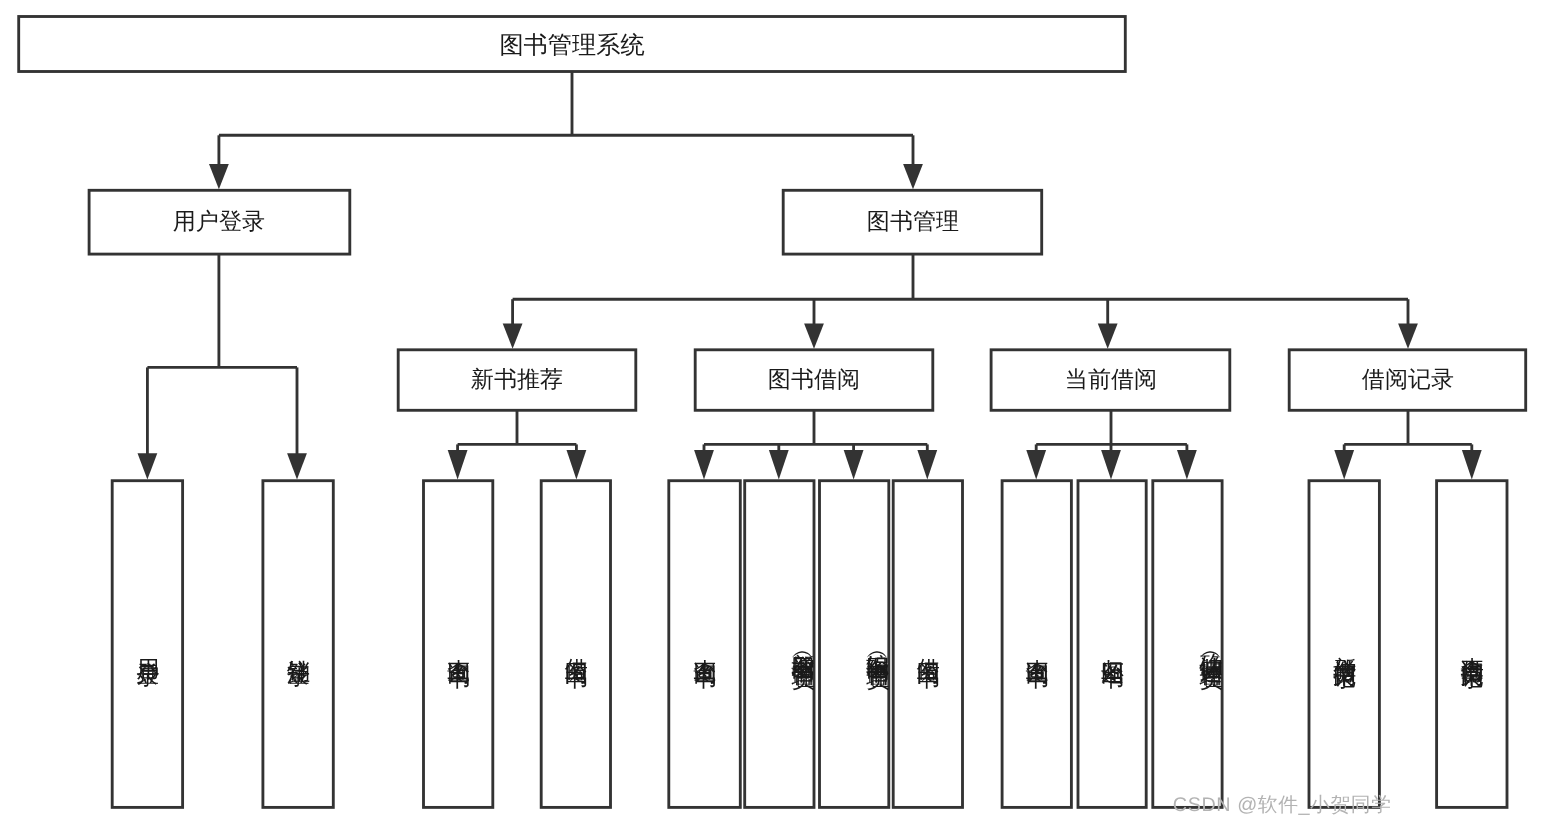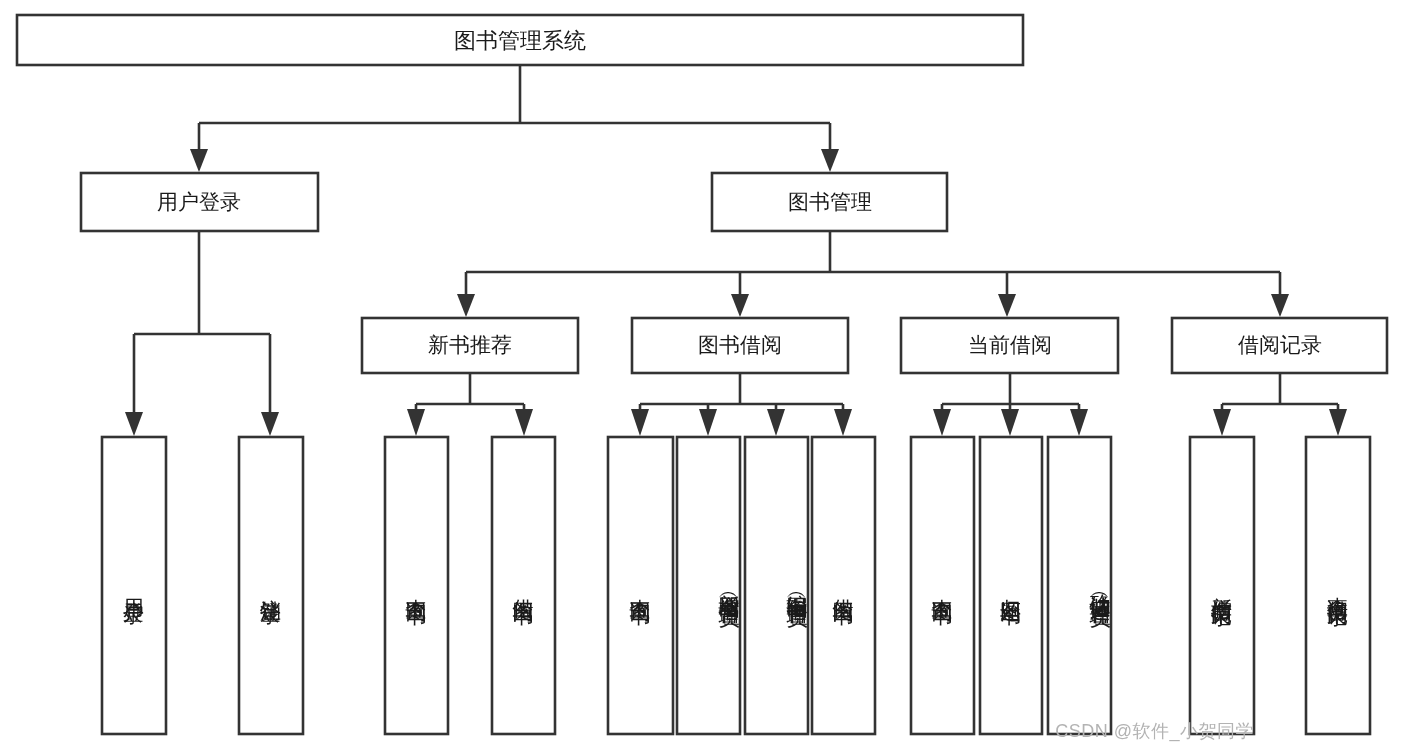--- a/index.html
+++ b/index.html
@@ -62,21 +62,21 @@
     line-height: 1;
     display: flex;
     align-items: center;
     justify-content: center;
     text-align: center;
     white-space: nowrap;
     pointer-events: none;
   }
   .watermark {
     position: absolute;
-    right: 22px;
+    right: 11px;
     bottom: 4px;
     font-family: "Liberation Sans", "DejaVu Sans", sans-serif;
     font-size: 18px;
     color: #b3b3b3;
     letter-spacing: 0.5px;
     white-space: nowrap;
   }
 </style>
 </head>
 <body>

